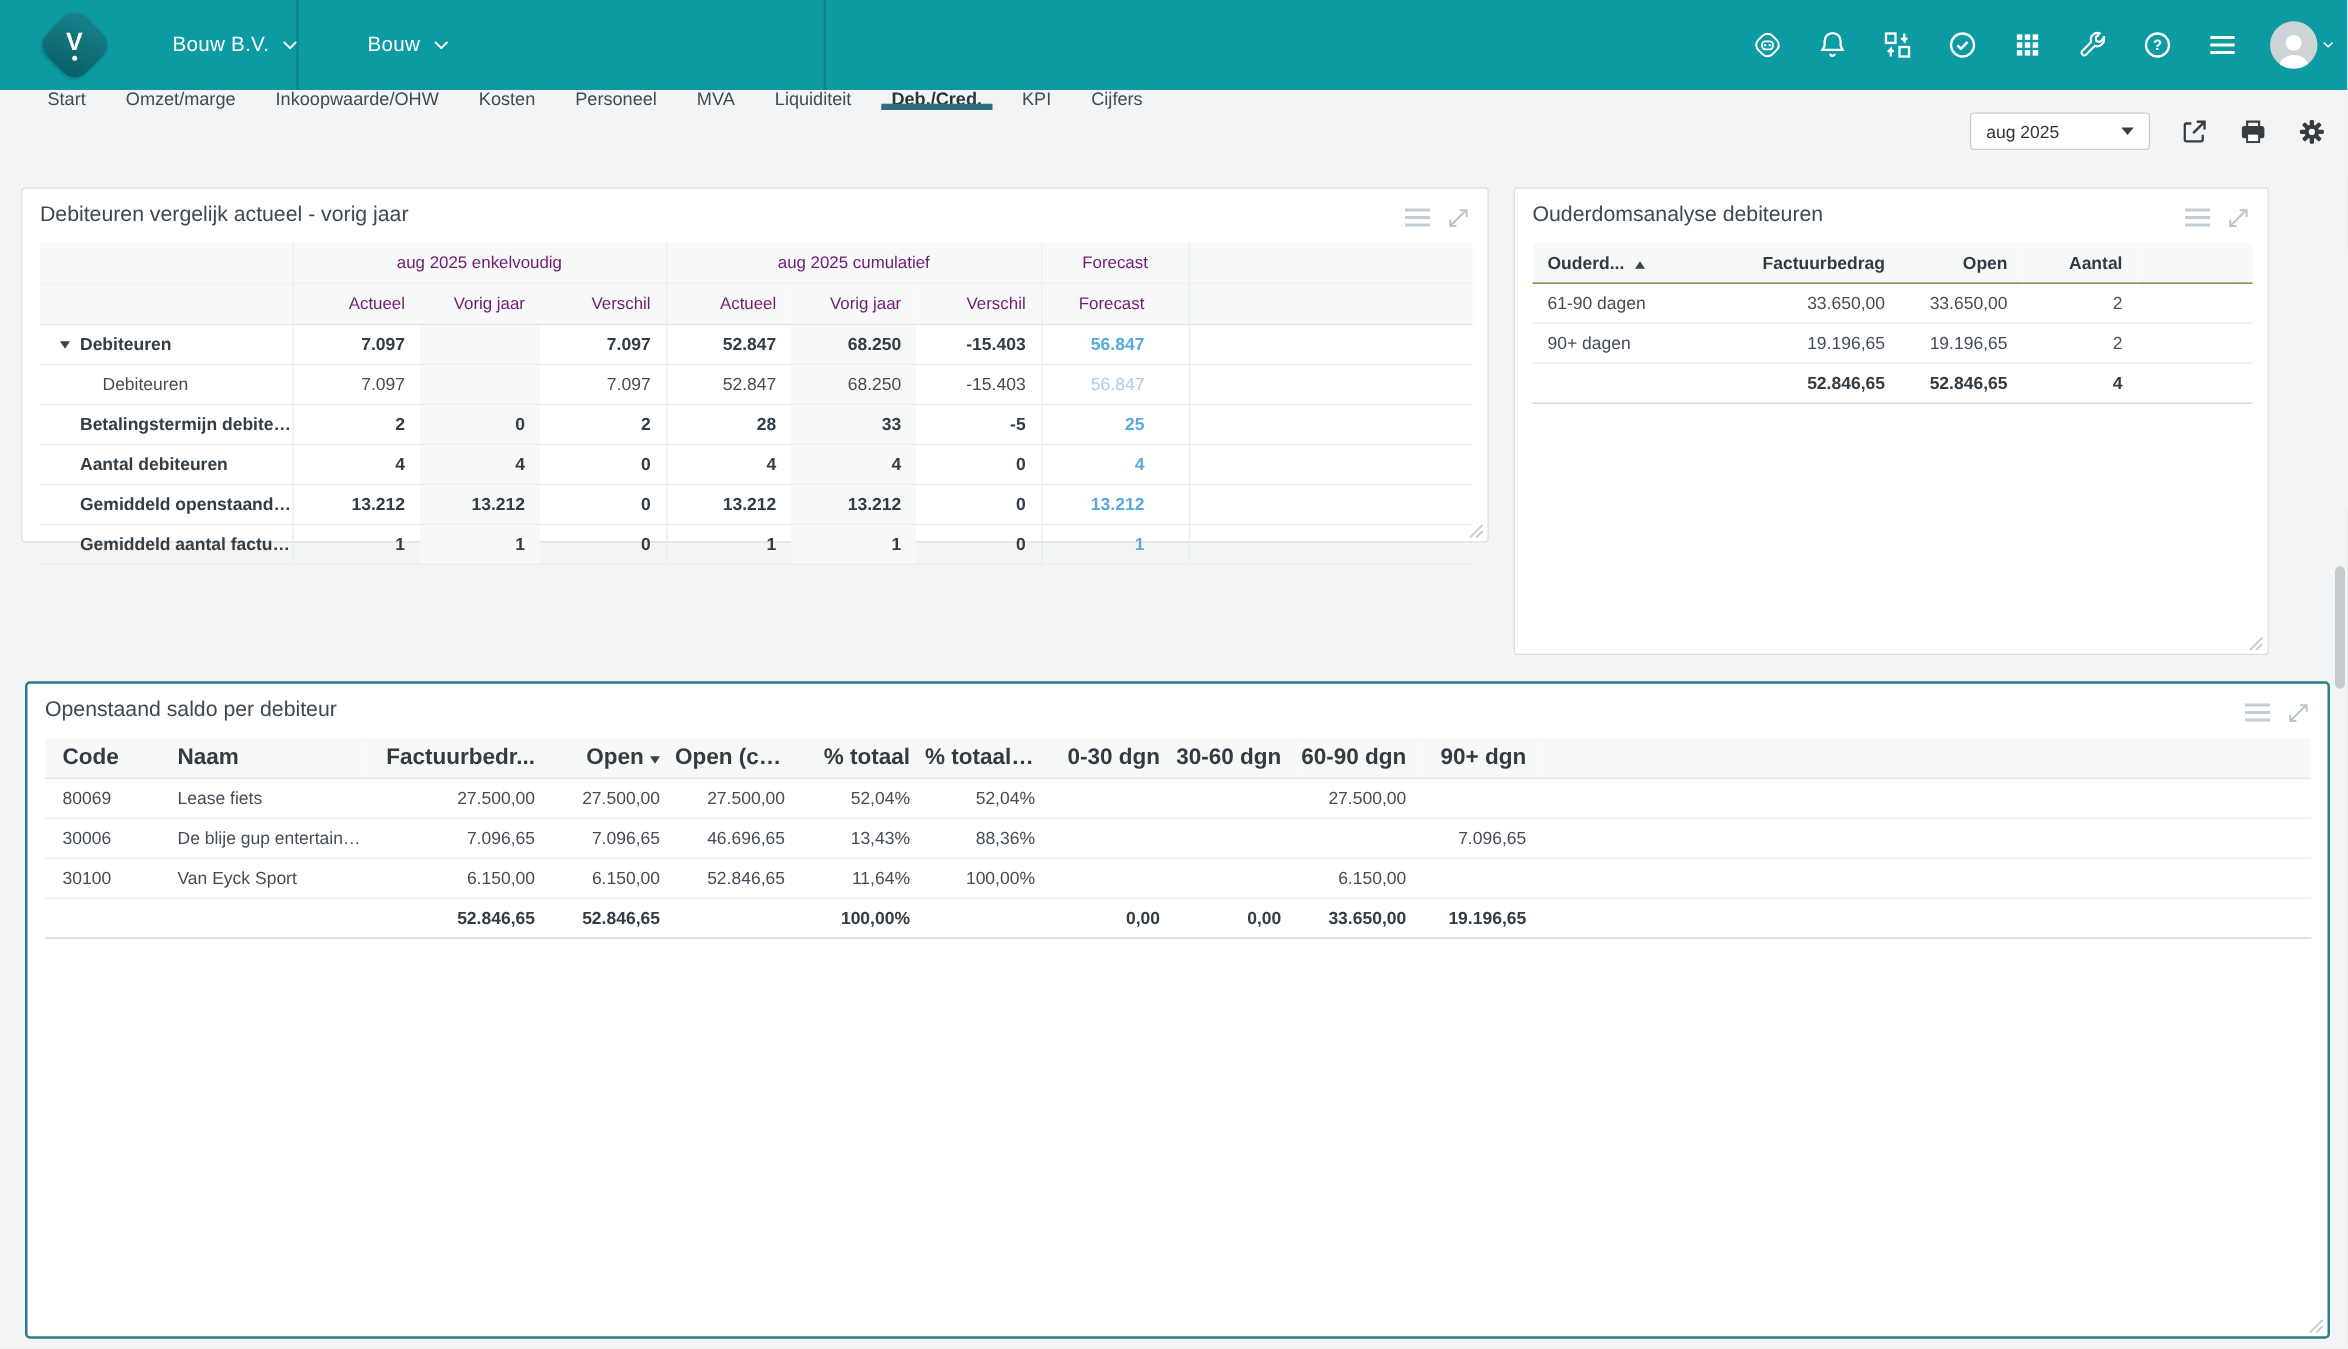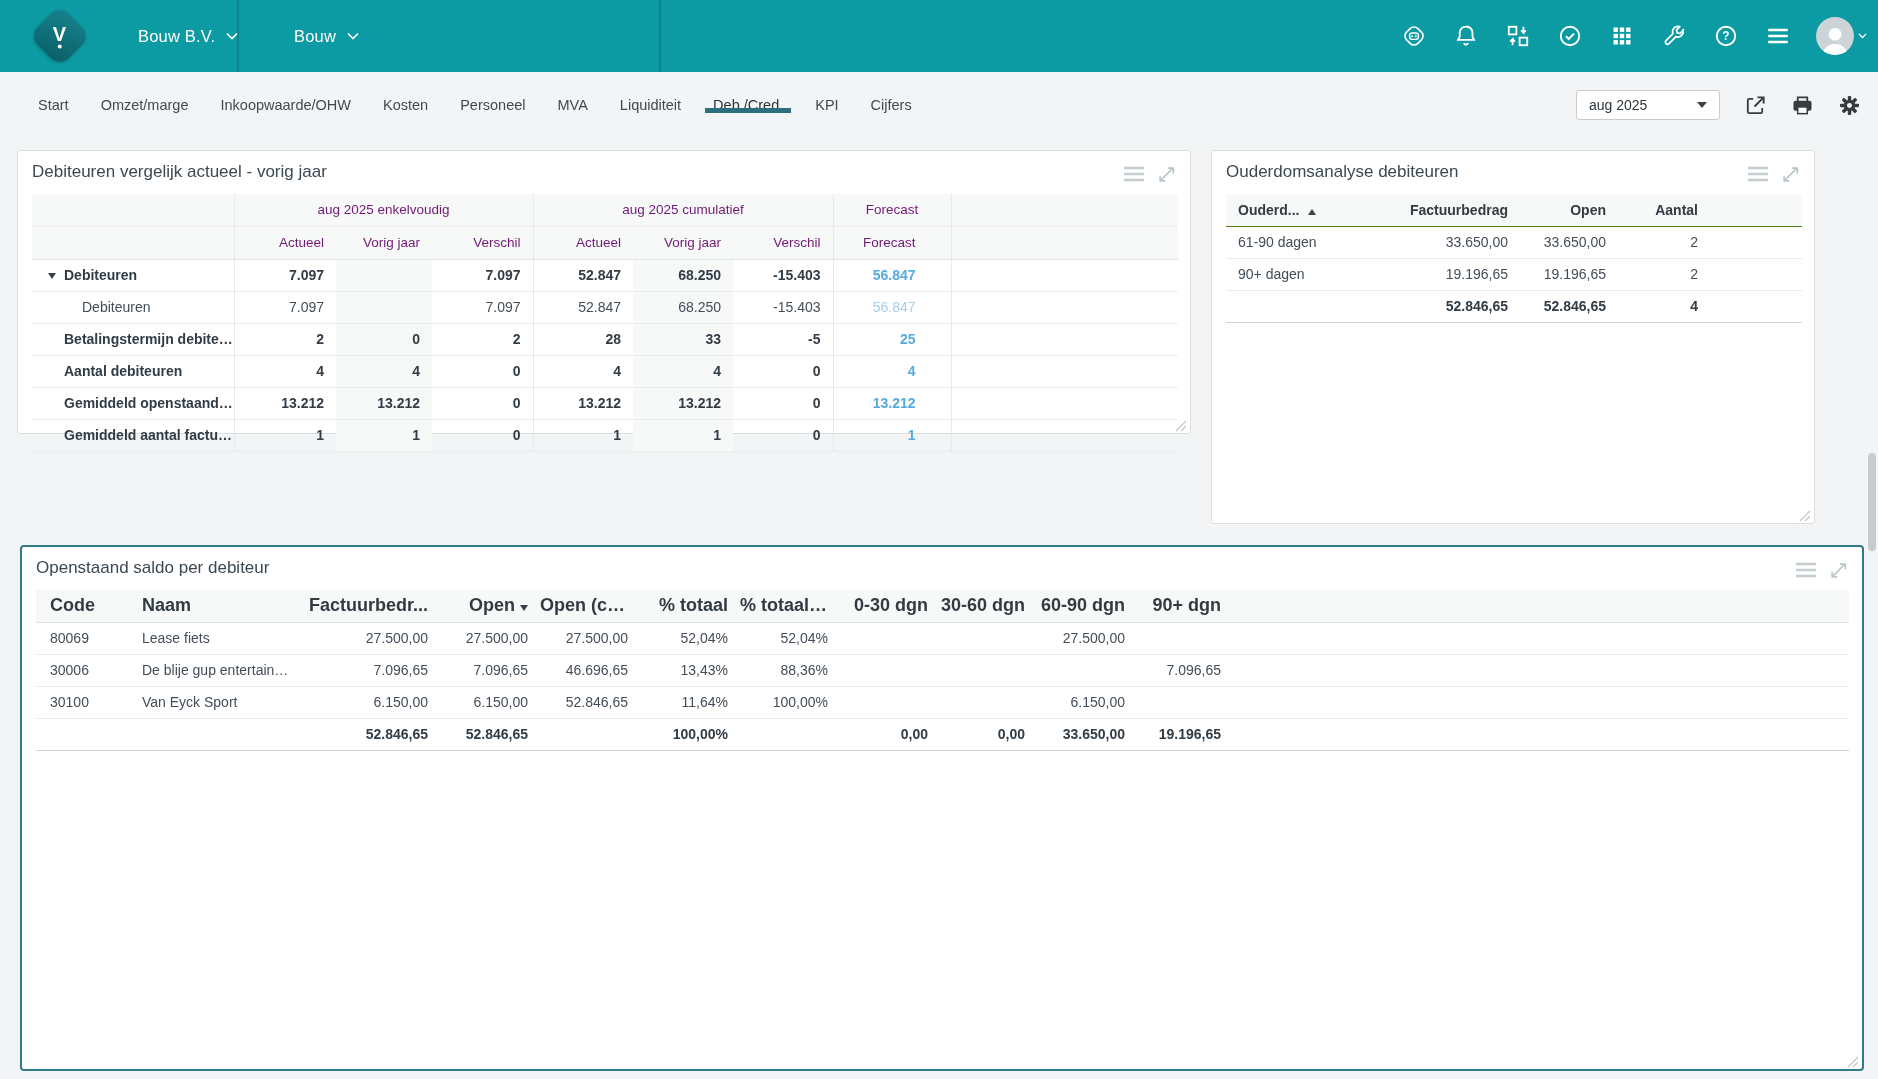--- a/index.html
+++ b/index.html
@@ -20,24 +20,24 @@
   .hsep{position:absolute;top:0;width:2px;height:72px;background:rgba(0,42,46,.18)}
   .hsep.s1{left:237px}.hsep.s2{left:659px}
   .hicons{position:absolute;right:11px;top:0;height:72px;display:flex;align-items:center;gap:24px}
   .hicon{width:28px;height:28px;display:flex;align-items:center;justify-content:center;cursor:pointer}
   .avatar-wrap{display:flex;align-items:center;gap:4px;cursor:pointer}
   .avatar{width:38px;height:38px;border-radius:50%;background:#ccd4d7;overflow:hidden;position:relative}
   .avatar svg{position:absolute;left:0;top:3px}
 
   
   .tabbar{position:absolute;top:72px;left:0;width:100%;height:66px;background:#f3f4f5}
-  .tabs{display:flex;height:100%;padding-left:22px;align-items:center}
+  .tabs{display:flex;height:100%;padding-left:22px;align-items:flex-start}
   .tab{position:relative;display:flex;align-items:center;padding:0 16px;font-size:14.5px;color:#404a52;
        cursor:pointer;white-space:nowrap}
-  .tab.active{font-weight:400;color:#2b343b}
+  .tab.active{font-weight:700;color:#2b343b}
   .tab.active::after{content:"";position:absolute;left:8px;right:8px;bottom:0;height:5px;background:#2e6e7e}
   .tabbar-right{position:absolute;right:17px;top:0;height:66px;display:flex;align-items:center;gap:23px}
   .period{width:144px;height:30px;background:#fff;border:1px solid #c7ccd0;border-radius:3px;display:flex;
           align-items:center;justify-content:space-between;padding:0 12px;font-size:14px;color:#2e363c;cursor:pointer}
   .caret-down{width:0;height:0;border-left:5px solid transparent;border-right:5px solid transparent;
               border-top:6px solid #3a4045}
   .tbicon{width:24px;height:24px;display:flex;align-items:center;justify-content:center;cursor:pointer}
 
   
   .panel{position:absolute;background:#fff;border:1px solid #dbdedf;border-radius:3px}

